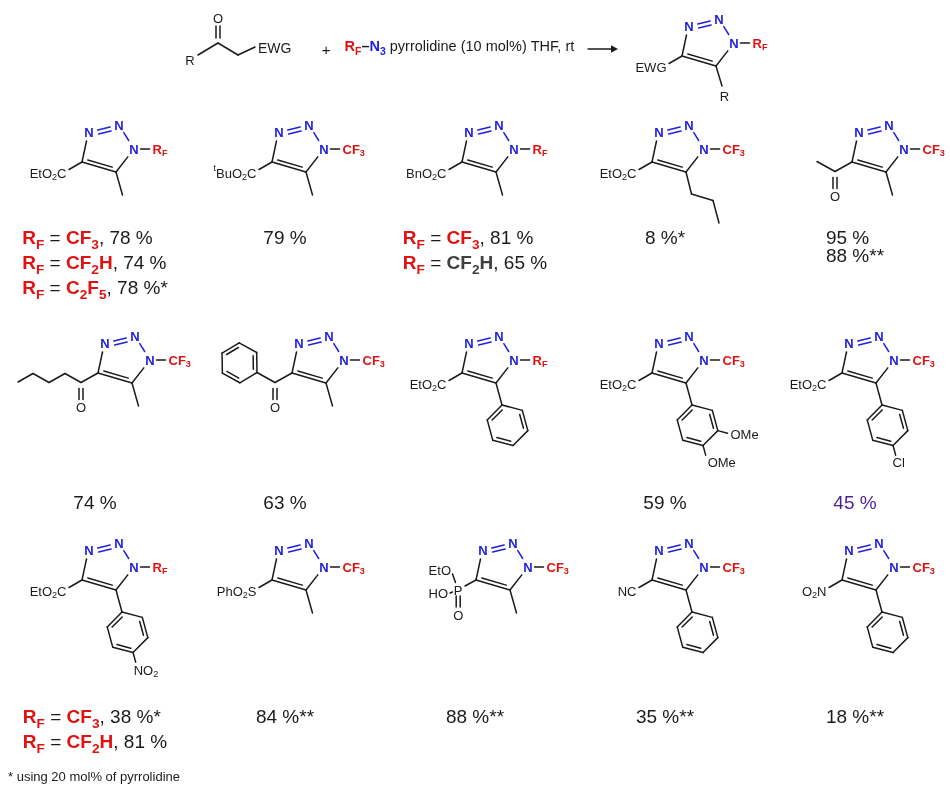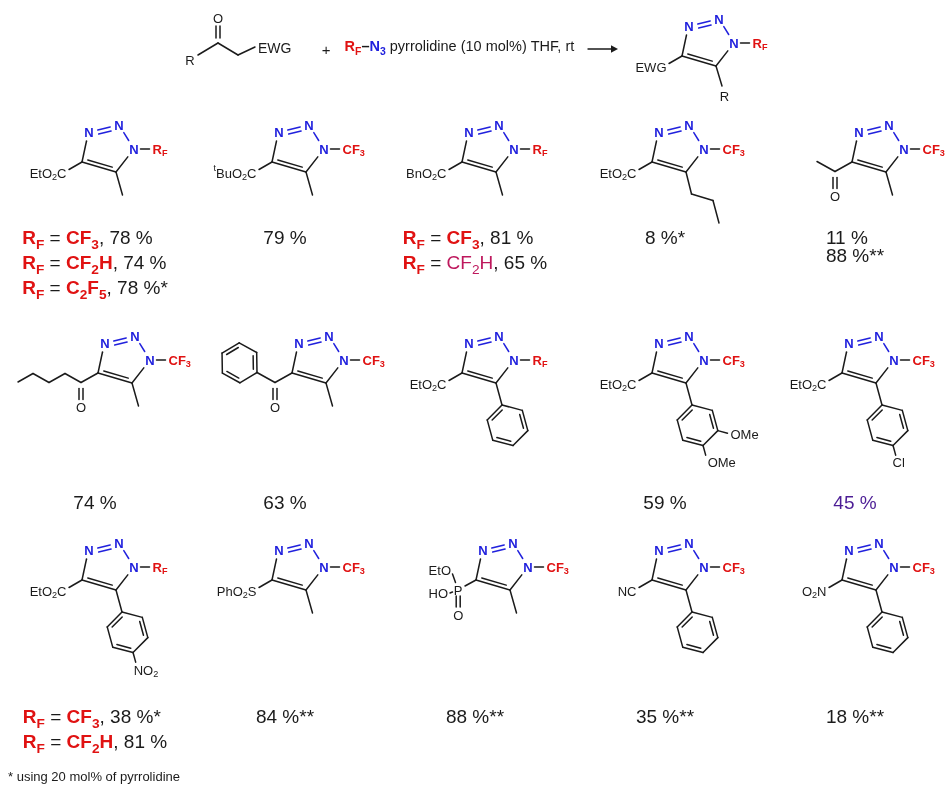--- a/index.html
+++ b/index.html
@@ -136,21 +136,21 @@
             <text x="52" y="-13" fill="#2121dd" font-size="13" text-anchor="middle" font-weight="600" dominant-baseline="central" font-family="&quot;Liberation Sans&quot;,sans-serif"><tspan dy="0">N</tspan></text>
             <line x1="58.5" y1="-13" x2="67.5" y2="-13" stroke="#1b1b1b" stroke-width="1.5" stroke-linecap="round"></line>
             <text x="70.5" y="-13" fill="#e01212" font-size="13" text-anchor="start" font-weight="700" dominant-baseline="central" font-family="&quot;Liberation Sans&quot;,sans-serif"><tspan dy="0">R</tspan><tspan dy="4" font-size="70%">F</tspan></text>
             <line x1="0" y1="0" x2="-13" y2="7.5" stroke="#1b1b1b" stroke-width="1.5" stroke-linecap="round"></line>
             <text x="-15.5" y="10.5" fill="#1b1b1b" font-size="13" text-anchor="end" font-weight="400" dominant-baseline="central" font-family="&quot;Liberation Sans&quot;,sans-serif"><tspan dy="0">BnO</tspan><tspan dy="4" font-size="70%">2</tspan><tspan dy="-4">C</tspan></text>
             <line x1="34" y1="10" x2="40.5" y2="33" stroke="#1b1b1b" stroke-width="1.5" stroke-linecap="round"></line>
           </g>
         </svg>
         <div class="yields">
           <div class="yline"><span style="color: rgb(224, 18, 18); font-weight: 700;">R<sub>F</sub></span><span style="color: rgb(27, 27, 27);"> = </span><span style="color: rgb(224, 18, 18); font-weight: 700;">CF<sub>3</sub></span><span style="color: rgb(27, 27, 27);">, 81 %</span></div>
-          <div class="yline"><span style="color: rgb(224, 18, 18); font-weight: 700;">R<sub>F</sub></span><span style="color: rgb(27, 27, 27);"> = </span><span style="color: #be185d; font-weight: 400;">CF<sub>2</sub>H</span><span style="color: rgb(27, 27, 27);">, 65 %</span></div>
+          <div class="yline"><span style="color: rgb(224, 18, 18); font-weight: 700;">R<sub>F</sub></span><span style="color: rgb(27, 27, 27);"> = </span><span style="color: #404040; font-weight: 700;">CF<sub>2</sub>H</span><span style="color: rgb(27, 27, 27);">, 65 %</span></div>
         </div>
       </div>
       <div class="cell">
         <svg width="190" height="128">
           <g transform="translate(82,64)">
             <line x1="0" y1="0" x2="4.5" y2="-21" stroke="#1b1b1b" stroke-width="1.5" stroke-linecap="round"></line>
             <line x1="15.8" y1="-32" x2="28.2" y2="-35" stroke="#2121dd" stroke-width="1.5" stroke-linecap="round"></line>
             <line x1="16.7" y1="-27.9" x2="29.1" y2="-30.9" stroke="#2121dd" stroke-width="1.5" stroke-linecap="round"></line>
             <line x1="41.8" y1="-29.4" x2="46.7" y2="-21.5" stroke="#2121dd" stroke-width="1.5" stroke-linecap="round"></line>
             <line x1="45.8" y1="-5.1" x2="34" y2="10" stroke="#1b1b1b" stroke-width="1.5" stroke-linecap="round"></line>
@@ -189,21 +189,21 @@
             <text x="70.5" y="-13" fill="#e01212" font-size="13" text-anchor="start" font-weight="700" dominant-baseline="central" font-family="&quot;Liberation Sans&quot;,sans-serif"><tspan dy="0">CF</tspan><tspan dy="4" font-size="70%">3</tspan></text>
             <line x1="0" y1="0" x2="-17" y2="9.5" stroke="#1b1b1b" stroke-width="1.5" stroke-linecap="round"></line>
             <line x1="-19" y1="15.5" x2="-19" y2="26.5" stroke="#1b1b1b" stroke-width="1.5" stroke-linecap="round"></line>
             <line x1="-15" y1="15.5" x2="-15" y2="26.5" stroke="#1b1b1b" stroke-width="1.5" stroke-linecap="round"></line>
             <text x="-17" y="34" fill="#1b1b1b" font-size="13" text-anchor="middle" font-weight="400" dominant-baseline="central" font-family="&quot;Liberation Sans&quot;,sans-serif"><tspan dy="0">O</tspan></text>
             <line x1="-17" y1="9.5" x2="-35" y2="-0.5" stroke="#1b1b1b" stroke-width="1.5" stroke-linecap="round"></line>
             <line x1="34" y1="10" x2="40.5" y2="33" stroke="#1b1b1b" stroke-width="1.5" stroke-linecap="round"></line>
           </g>
         </svg>
         <div class="yields">
-          <div class="yline"><span style="color: rgb(27, 27, 27);">11 %</span></div>
+          <div class="yline"><span style="color: rgb(27, 27, 27);">95 %</span></div>
           <div class="yline"><span style="color: rgb(27, 27, 27);">88 %**</span></div>
         </div>
       </div>
       <div class="cell">
         <svg width="190" height="180">
           <g transform="translate(98,62)">
             <line x1="0" y1="0" x2="4.5" y2="-21" stroke="#1b1b1b" stroke-width="1.5" stroke-linecap="round"></line>
             <line x1="15.8" y1="-32" x2="28.2" y2="-35" stroke="#2121dd" stroke-width="1.5" stroke-linecap="round"></line>
             <line x1="16.7" y1="-27.9" x2="29.1" y2="-30.9" stroke="#2121dd" stroke-width="1.5" stroke-linecap="round"></line>
             <line x1="41.8" y1="-29.4" x2="46.7" y2="-21.5" stroke="#2121dd" stroke-width="1.5" stroke-linecap="round"></line>

